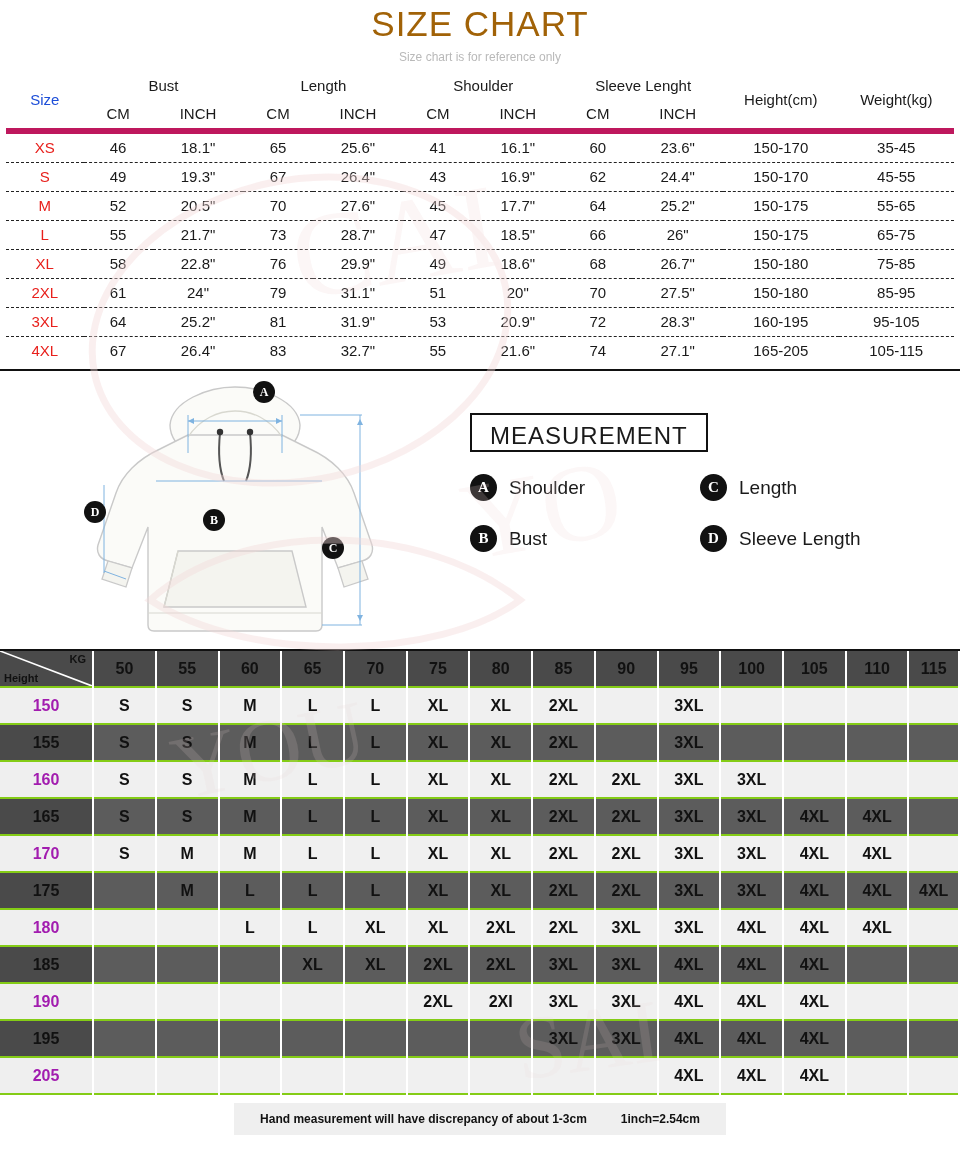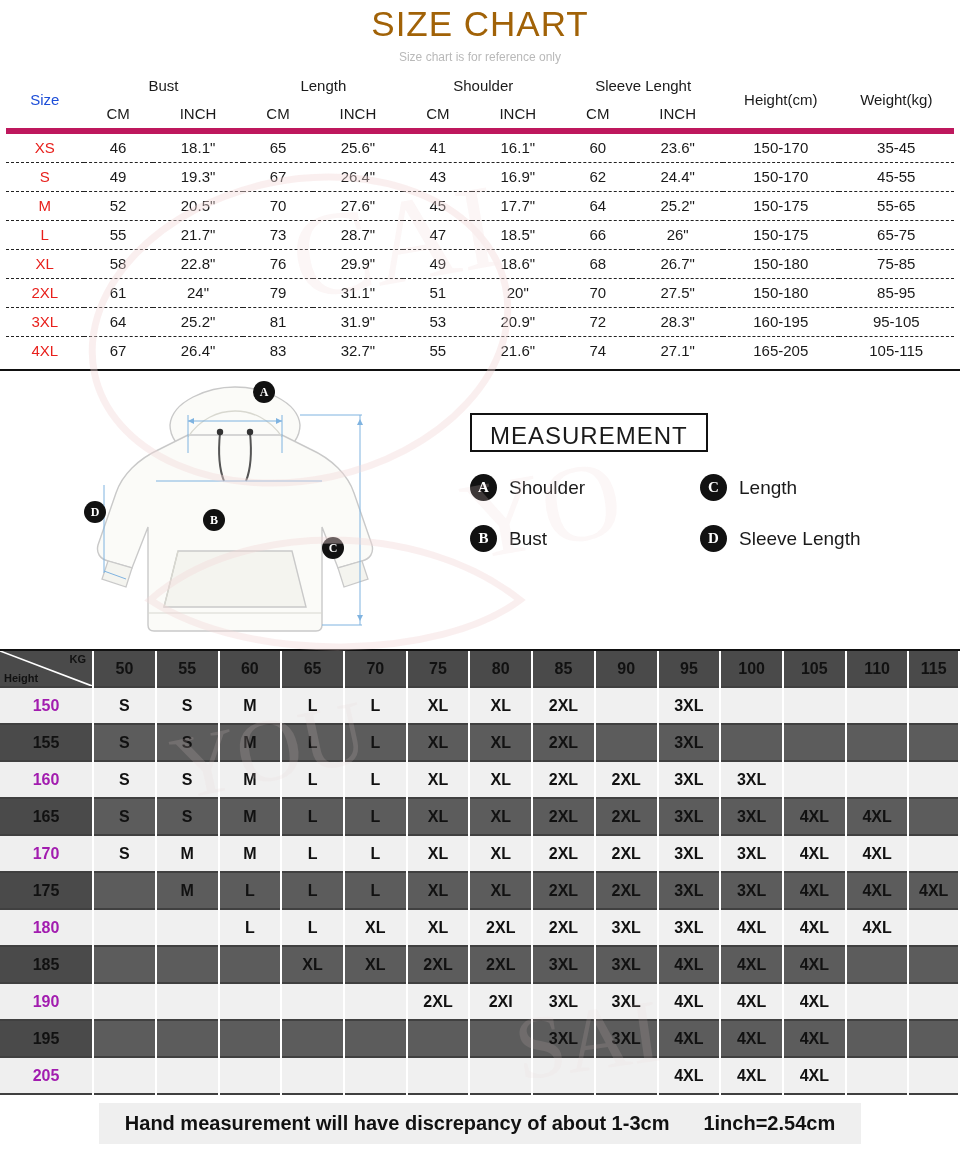--- a/index.html
+++ b/index.html
@@ -177,33 +177,33 @@
   .corner .slash {
     position: absolute; left: 0; top: 0;
     width: 100%; height: 100%;
   }
   .row-light td { background: #f0f0f0; }
   .row-dark td  { background: #5c5c5c; color: #fff; }
   .row-dark td.hcell { background: #4a4a4a; }
   .row-light td.hcell { background: #efefef; color: #a21caf; }
   td.hcell { font-size: 17px; font-weight: bold; text-align: center; }
   table.matrix td { border-right: 2px solid #fff; }
-  table.matrix tr { border-bottom: 2px solid #404040; border-radius: 17px; }
+  table.matrix tr { border-bottom: 2px solid #84cc16; border-radius: 17px; }
 
   
   .note-wrap {
     margin-top: 8px;
     padding: 0 0 0 0;
     display: flex;
     justify-content: center;
   }
   .note-box {
     background: #efefef;
     padding: 9px 26px;
-    font-size: 20px;
+    font-size: 12px;
     font-weight: bold;
     color: #111;
     display: flex;
     gap: 34px;
     align-items: center;
   }
 
   
   .watermark {
     position: absolute;

